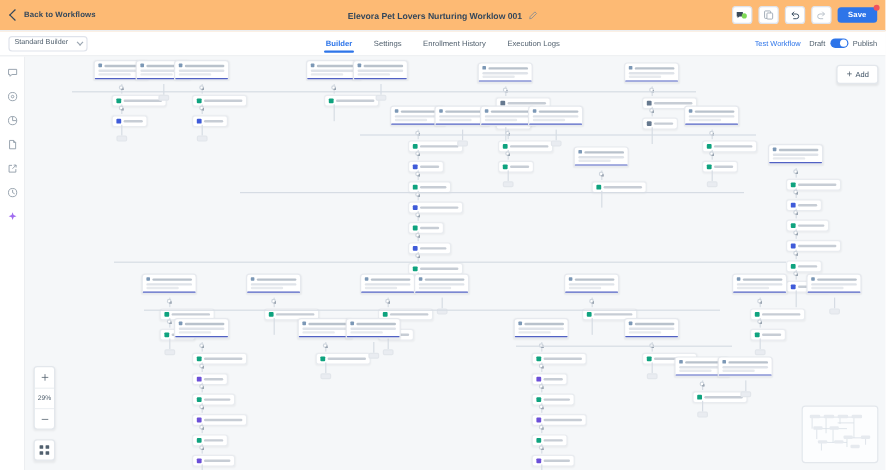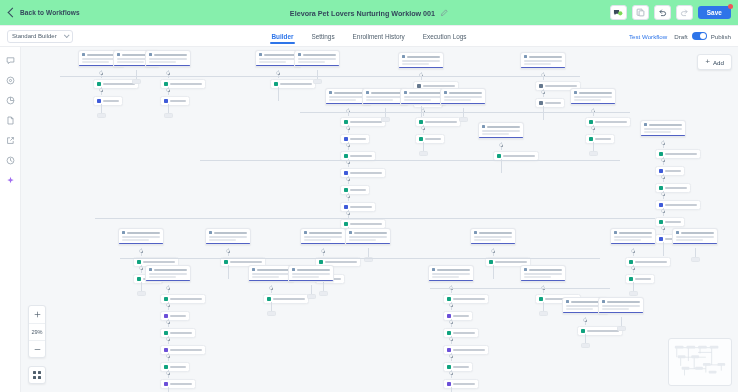--- a/index.html
+++ b/index.html
@@ -7,21 +7,21 @@
     width: 738px; height: 392px;
     font-family: "Liberation Sans", sans-serif;
     background: #ffffff;
     overflow: hidden;
   }
   .app { position: relative; width: 738px; height: 392px; display: flex; flex-direction: column; }
 
   
   .topbar {
     height: 26px; min-height: 26px;
-    background: #86efac;
+    background: #fdba74;
     border-bottom: 1px solid #eceef1;
     display: flex; align-items: center;
     padding: 0 7px;
     position: relative; z-index: 30;
   }
   .back-link { display: flex; align-items: center; gap: 4px; cursor: pointer; }
   .back-chevron { width: 7px; height: 7px; border-left: 1.4px solid #33475b; border-bottom: 1.4px solid #33475b; transform: rotate(45deg); margin-left: 2px; }
   .back-text { font-size: 6.5px; color: #33475b; font-weight: 600; letter-spacing: .1px; }
 
   .title-wrap {

